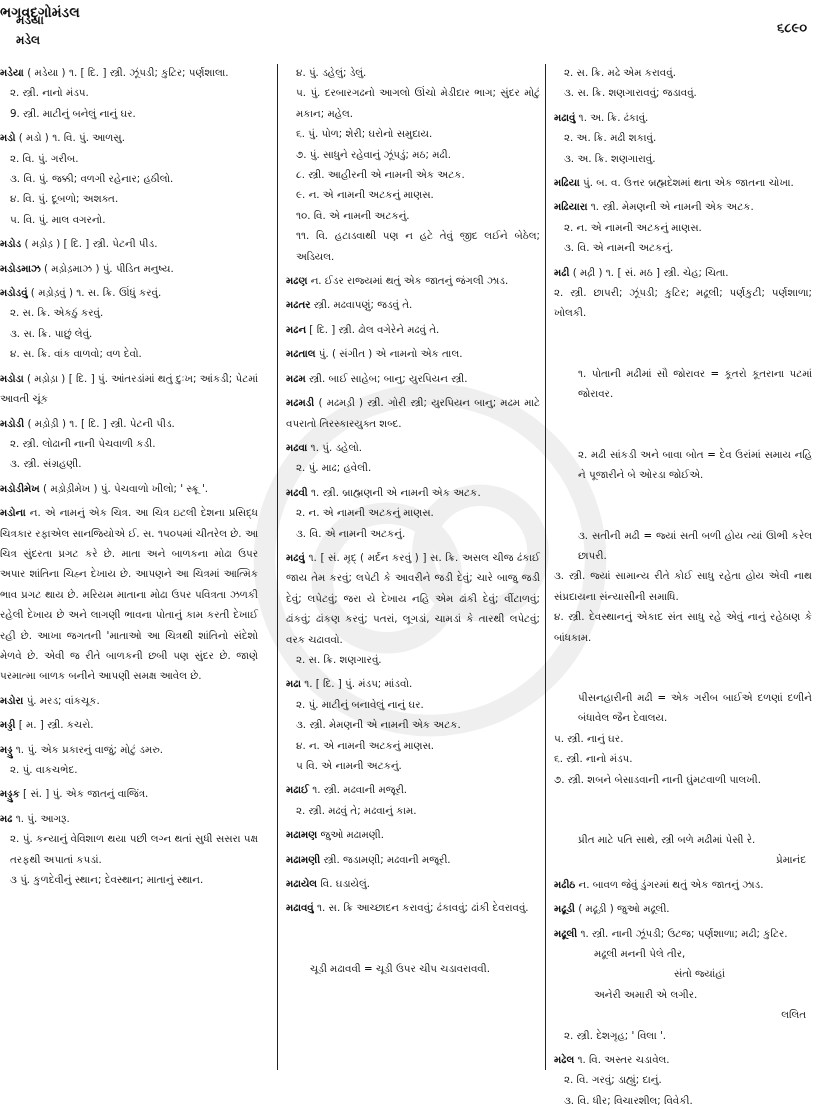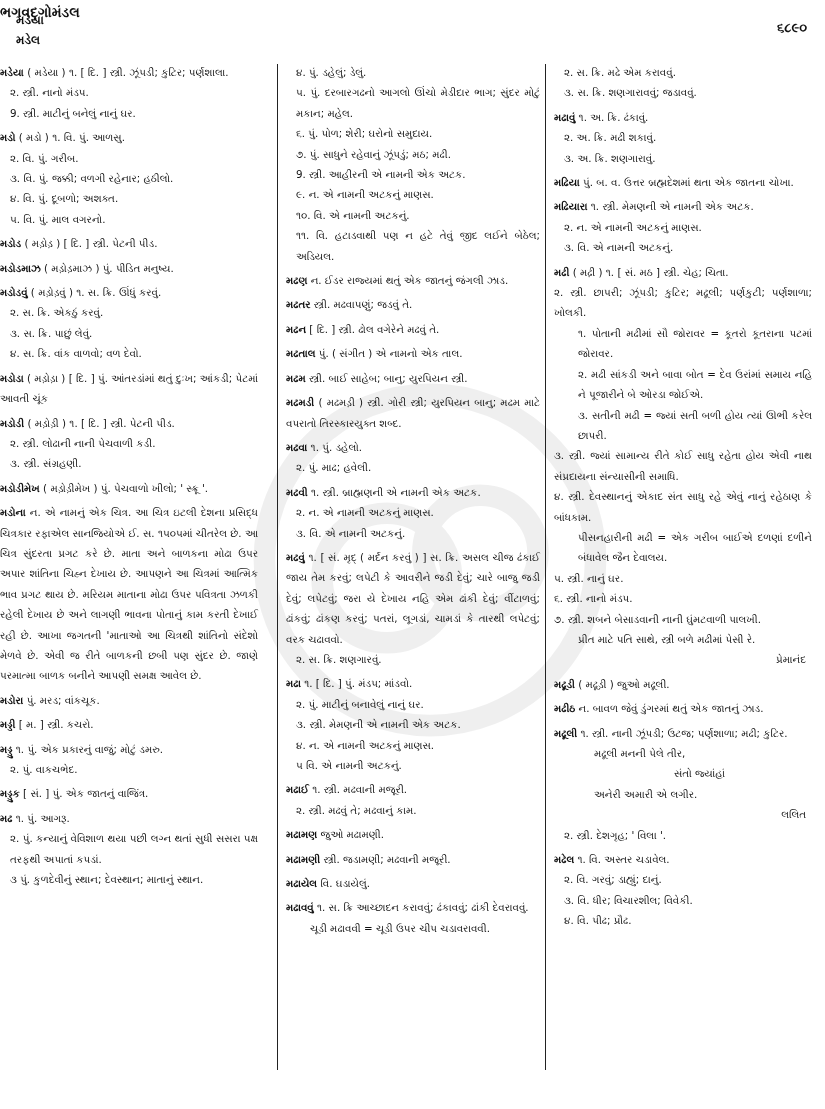--- a/index.html
+++ b/index.html
@@ -23,21 +23,21 @@
   }
   .col-1 { left: 0; width: 258px; }
   .col-2 { left: 286px; width: 254px; }
   .col-3 { left: 554px; width: 258px; }
   .divider { position: absolute; top: 64px; height: 1006px; width: 1.2px; background: #222; }
   .div-1 { left: 277px; }
   .div-2 { left: 545px; }
   .entry { margin: 0 0 4px 0; text-align: justify; }
   .hw { font-weight: bold; }
   .sense { padding-left: 10px; text-align: justify; }
-  .quote { padding-left: 24px; text-align: justify; }
+  .quote { padding-left: 24px; text-align: justify; margin-top: 40px; }
   .verse { padding-left: 40px; }
   .verse-indent { padding-left: 120px; }
   .attrib { text-align: right; padding-right: 6px; }
   .line { display: block; }
 </style>
 </head>
 <body>
 
 <div class="page">
 
@@ -129,21 +129,21 @@
       <span class="line sense">૩ પું. કુળદેવીનું સ્થાન; દેવસ્થાન; માતાનું સ્થાન.</span>
     </div>
   </div>
 
   <div class="col col-2">
     <div class="entry">
       <span class="line sense">૪. પું. ડહેલું; ડેલું.</span>
       <span class="line sense">૫. પું. દરબારગઢનો આગલો ઊંચો મેડીદાર ભાગ; સુંદર મોટું મકાન; મહેલ.</span>
       <span class="line sense">૬. પું. પોળ; શેરી; ઘરોનો સમુદાય.</span>
       <span class="line sense">૭. પું. સાધુને રહેવાનું ઝૂંપડું; મઠ; મઢી.</span>
-      <span class="line sense">9. સ્ત્રી. આહીરની એ નામની એક અટક.</span>
+      <span class="line sense">૮. સ્ત્રી. આહીરની એ નામની એક અટક.</span>
       <span class="line sense">૯. ન. એ નામની અટકનું માણસ.</span>
       <span class="line sense">૧૦. વિ. એ નામની અટકનું.</span>
       <span class="line sense">૧૧. વિ. હટાડવાથી પણ ન હટે તેવું જીદ લઈને બેઠેલ; અડિયલ.</span>
     </div>
     <div class="entry">
       <span class="hw">મઢણ</span>
       <span>ન. ઈડર રાજ્યમાં થતું એક જાતનું જંગલી ઝાડ.</span>
     </div>
     <div class="entry">
       <span class="hw">મઢતર</span>
@@ -244,26 +244,26 @@
       <span class="line">૩. સ્ત્રી. જ્યાં સામાન્ય રીતે કોઈ સાધુ રહેતા હોય એવી નાથ સંપ્રદાયના સંન્યાસીની સમાધિ.</span>
       <span class="line">૪. સ્ત્રી. દેવસ્થાનનું એકાદ સંત સાધુ રહે એવું નાનું રહેઠાણ કે બાંધકામ.</span>
       <span class="line quote">પીસનહારીની મઢી = એક ગરીબ બાઈએ દળણાં દળીને બંધાવેલ જૈન દેવાલય.</span>
       <span class="line">૫. સ્ત્રી. નાનું ઘર.</span>
       <span class="line">૬. સ્ત્રી. નાનો મંડપ.</span>
       <span class="line">૭. સ્ત્રી. શબને બેસાડવાની નાની ઘુંમટવાળી પાલખી.</span>
       <span class="line quote">પ્રીત માટે પતિ સાથે, સ્ત્રી બળે મઢીમાં પેસી રે.</span>
       <span class="line attrib">પ્રેમાનંદ</span>
     </div>
     <div class="entry">
+      <span class="hw">મઢીઠ</span>
+      <span>ન. બાવળ જેવું ડુંગરમાં થતું એક જાતનું ઝાડ.</span>
+    </div>
+    <div class="entry">
       <span class="hw">મઢૂડી</span>
       <span>( મઢૂડ઼ી ) જુઓ મઢૂલી.</span>
-    </div>
-    <div class="entry">
-      <span class="hw">મઢીઠ</span>
-      <span>ન. બાવળ જેવું ડુંગરમાં થતું એક જાતનું ઝાડ.</span>
     </div>
     <div class="entry">
       <span class="hw">મઢૂલી</span>
       <span>૧. સ્ત્રી. નાની ઝૂંપડી; ઉટજ; પર્ણશાળા; મઢી; કુટિર.</span>
       <span class="line verse">મઢૂલી મનની પેલે તીર,</span>
       <span class="line verse-indent">સંતો જ્યાંહાં</span>
       <span class="line verse">અનેરી અમારી એ લગીર.</span>
       <span class="line attrib">લલિત</span>
       <span class="line sense">૨. સ્ત્રી. દેશગૃહ; ' વિલા '.</span>
     </div>

